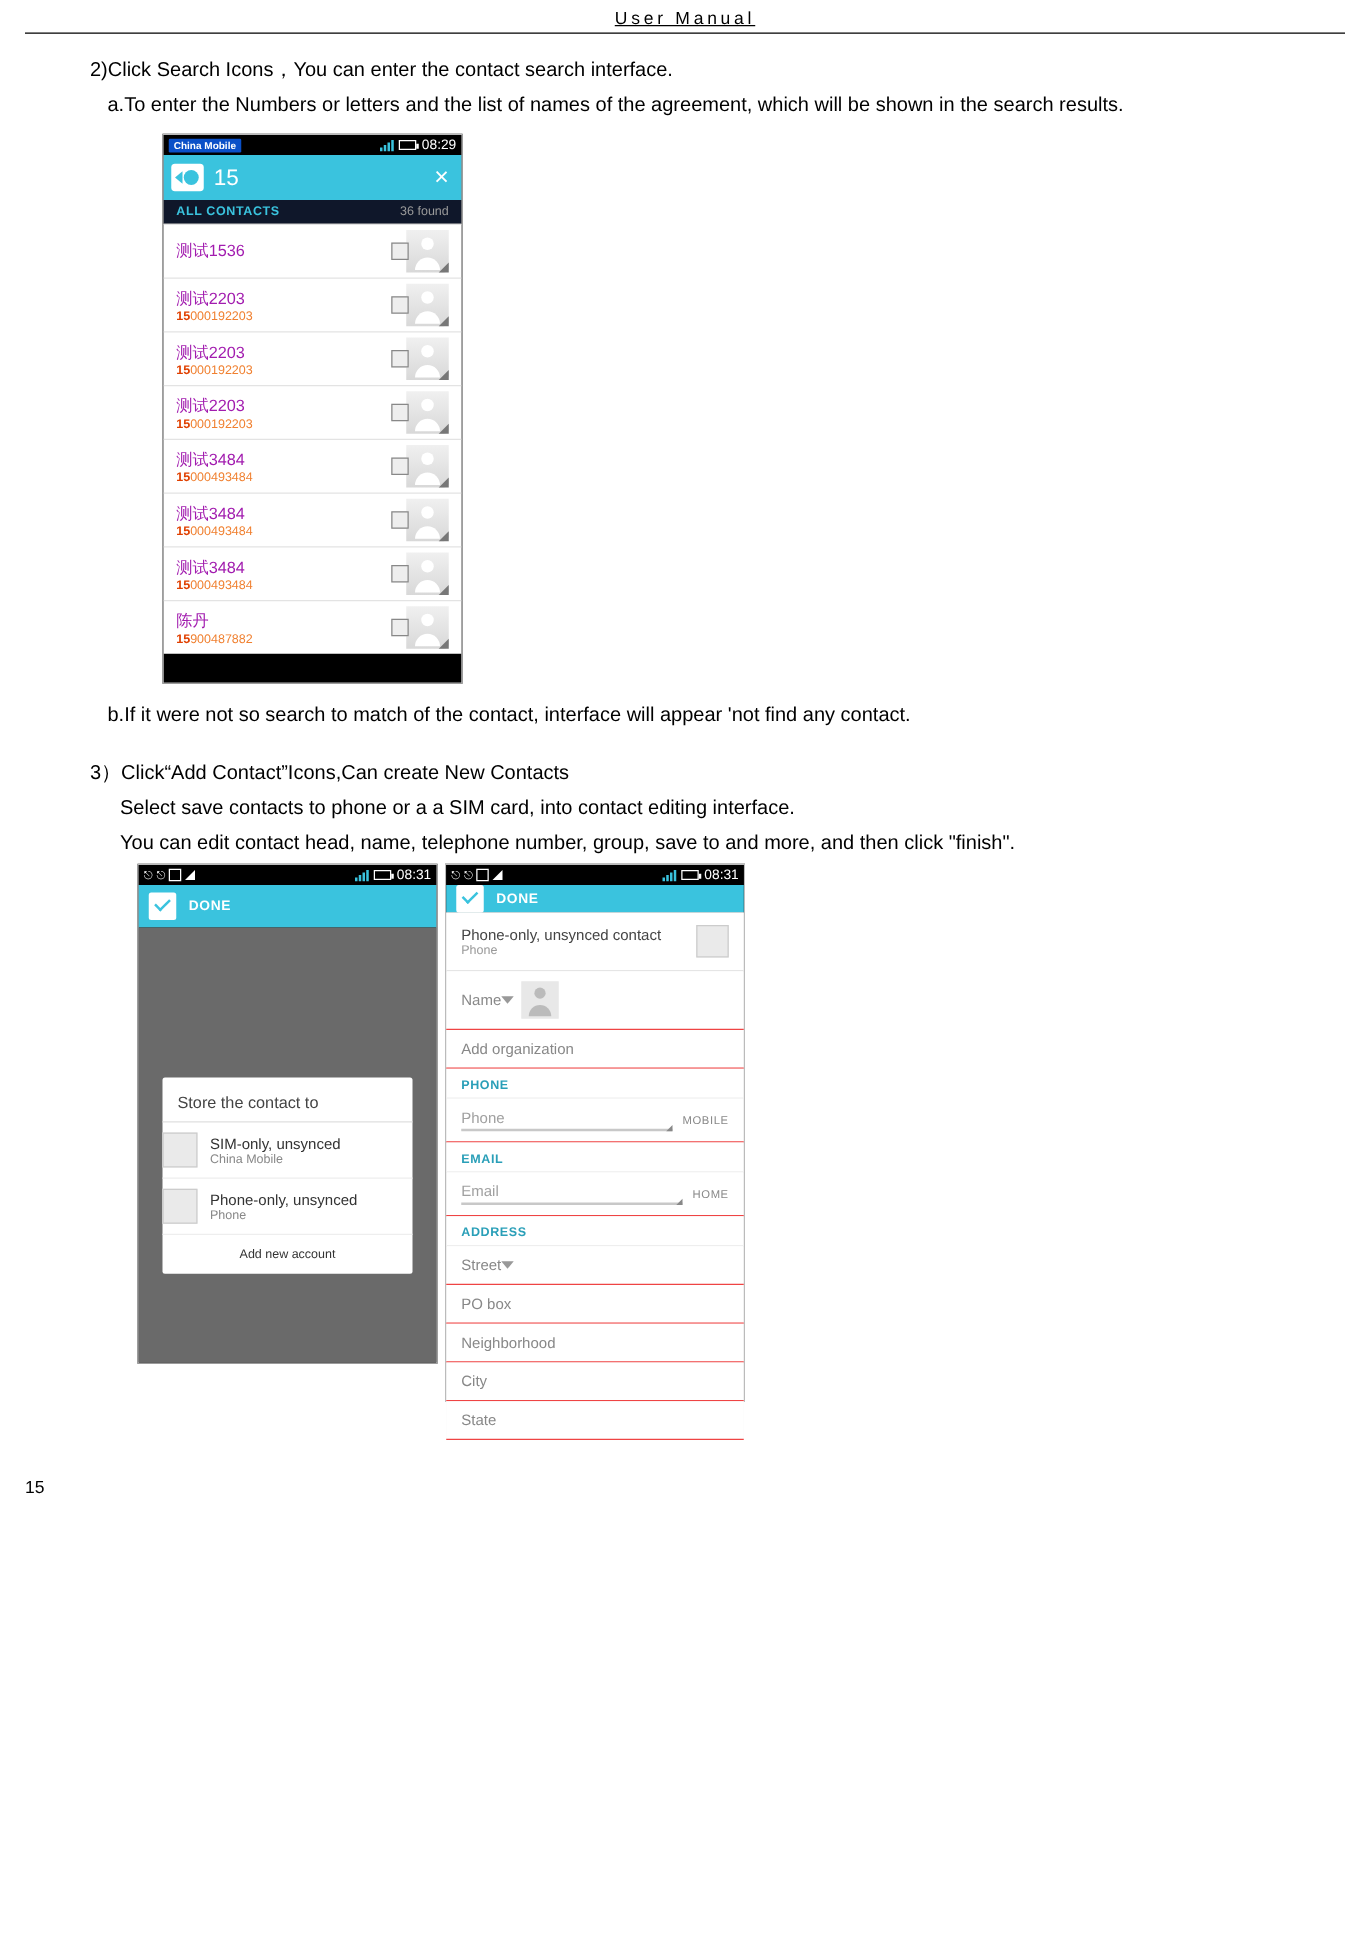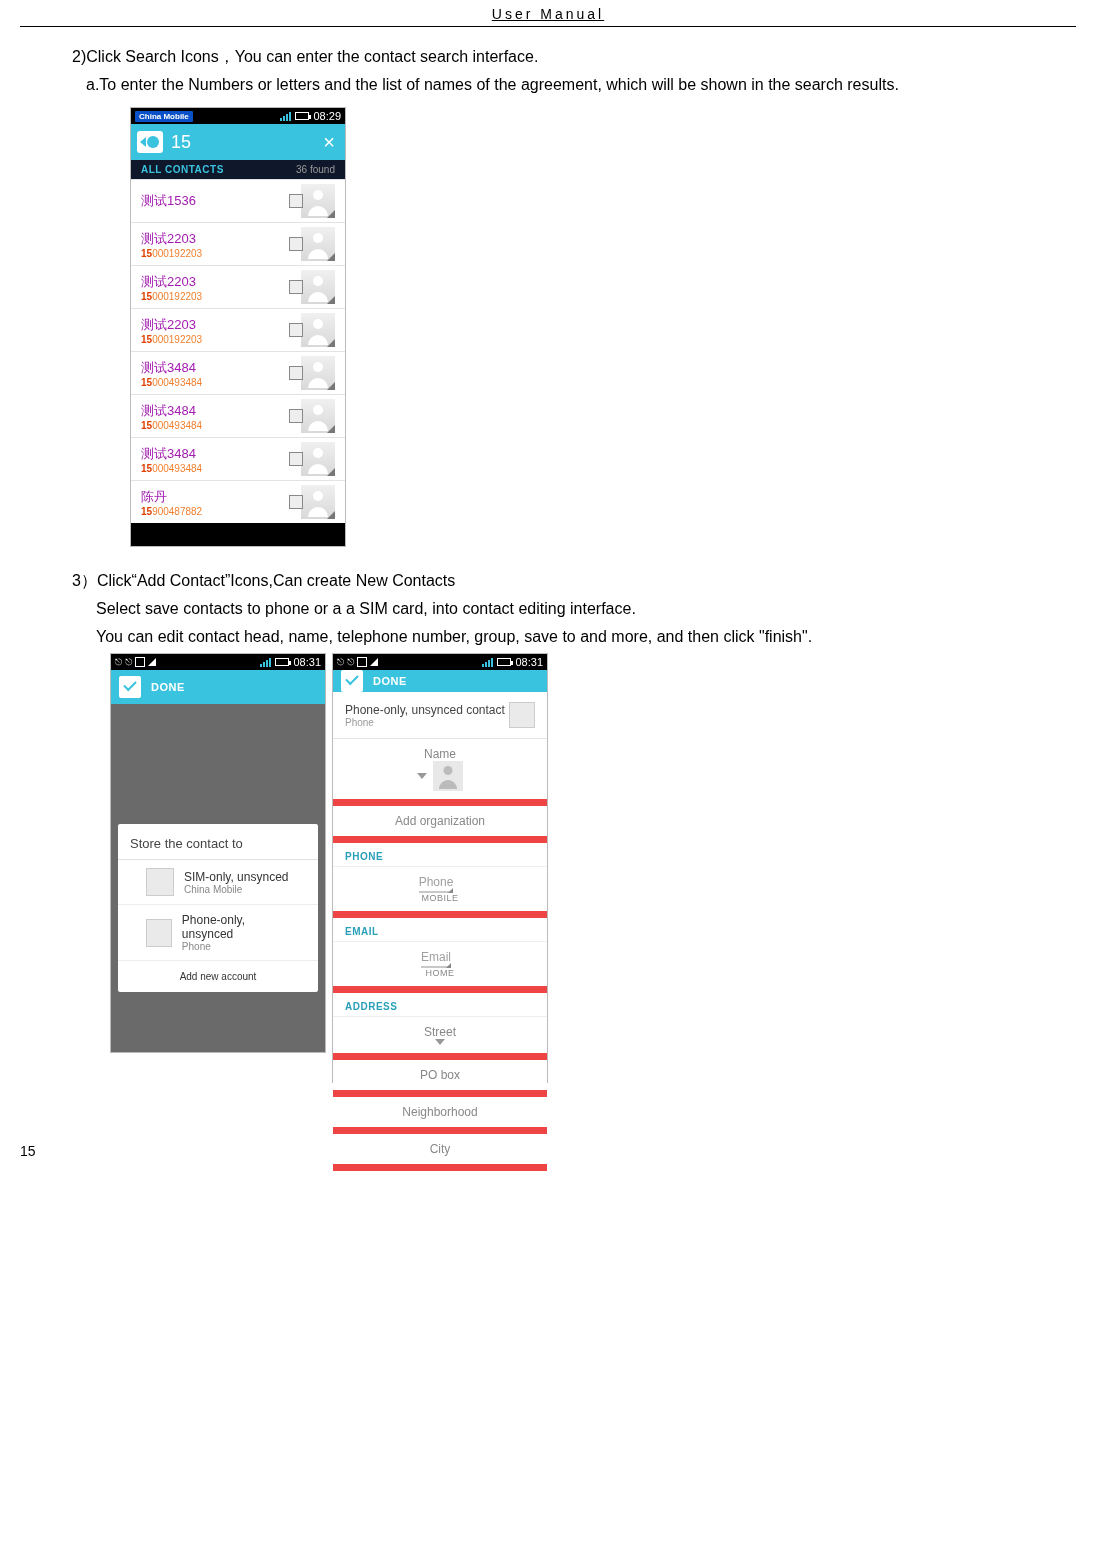--- a/index.html
+++ b/index.html
@@ -24,21 +24,21 @@
     margin-top: 18px;
   }
   .para { margin: 4px 0; line-height: 1.5; font-size: 16px; }
   .indent-1 { margin-left: 52px; }
   .indent-2 { margin-left: 66px; }
   .indent-3 { margin-left: 76px; }
   .footer-page-num { position:relative; margin-top:60px; padding:0 20px 20px; font-size:14px; }
 
   
   .phone {
-    width: 216px;
+    width: 240px;
     border: 1px solid #bbb;
     background: #000;
     font-family: "Helvetica Neue", Arial, sans-serif;
     display: flex;
     flex-direction: column;
   }
   .phone .status-bar {
     background: #000;
     color: #fff;
     font-size: 9px;
@@ -154,37 +154,37 @@
 
   .gray-fill{ background:#6a6a6a; flex:1; }
 
   
   .store-dialog{
     position:relative; top:120px; margin:0 auto; width:200px; background:#fff; border-radius:2px;
     padding-bottom:0;
   }
   .store-dialog .title{ font-size:13px; color:#444; padding:12px 12px 8px; border-bottom:1px solid #e0e0e0;}
   .store-dialog .opt{
-    display:flex; align-items:center; gap:10px; padding:8px 28px; border-bottom:1px solid #eee;
+    display:flex; align-items:center; gap:10px; padding:8px 0; border-bottom:1px solid #eee;
   }
   .store-dialog .icon-slot{
     width:28px;height:28px;background:#eaeaea;border:1px solid #ccc;position:relative;
   }
   .store-dialog .opt-text .l1{ font-size:12px; color:#333;}
   .store-dialog .opt-text .l2{ font-size:10px; color:#888;}
   .store-dialog .add-account{
     text-align:center; font-size:10px; padding:10px 0; color:#333;
   }
 
   
   .form-body{ background:#f5f5f5; flex:1; padding:0;}
   .form-row{
-    background:#fff; border-bottom:7px solid #ef4444; padding:8px 12px;
+    background:#fff; border-bottom:1px solid #ef4444; padding:8px 12px;
     display:flex; align-items:center; justify-content:flex-start;
-    font-size:12px; color:#888;flex-direction:column;
+    font-size:12px; color:#888;
   }
   .form-row .row-right{ display:flex; align-items:center; gap:6px; }
   .cat-label{ font-size:10px; color:#2a9fb8; font-weight:bold; letter-spacing:0.5px;
     padding:8px 12px 4px; background:#fff; border-bottom:1px solid #eee;}
   .contact-type-row{
     background:#fff; display:flex; justify-content:space-between; align-items:center;
     padding:10px 12px; border-bottom:1px solid #e5e5e5;
   }
   .contact-type-row .ct-text .l1{ font-size:12px; color:#444;}
   .contact-type-row .ct-text .l2{ font-size:10px; color:#999;}
@@ -352,20 +352,21 @@
               <div class="checkbox"></div>
               <div class="avatar-placeholder">
                 <div class="avatar-corner"></div>
               </div>
             </div>
           </div>
         </div>
     </div>
   </div>
 
+  <p class="para indent-2" style="margin-top:14px;">b.If it were not so search to match of the contact, interface will appear 'not find any contact.</p>
 
   <p class="para indent-1" style="margin-top:22px;">3）Click“Add  Contact”Icons,Can create New Contacts</p>
   <p class="para indent-3">Select save contacts to phone or a a SIM card, into contact editing interface.</p>
   <p class="para indent-3">You can edit contact head, name, telephone number, group, save to and more, and then click "finish".</p>
 
   <div class="screens-row">
 
     <div class="phone store-phone">
       <div class="status-bar">
         <div class="left-icons">

